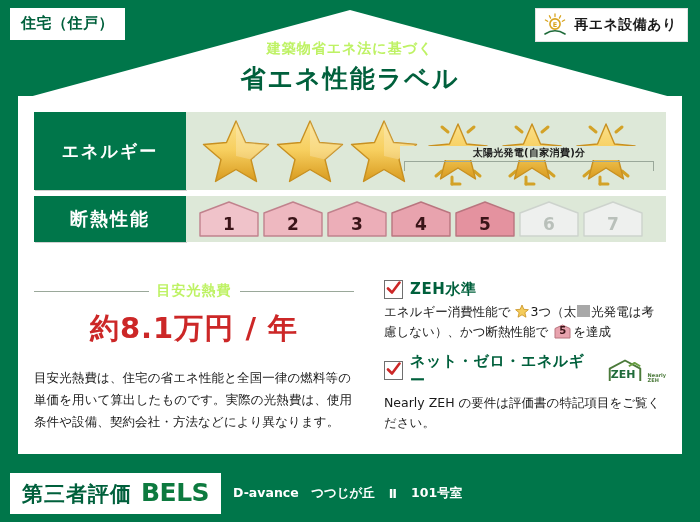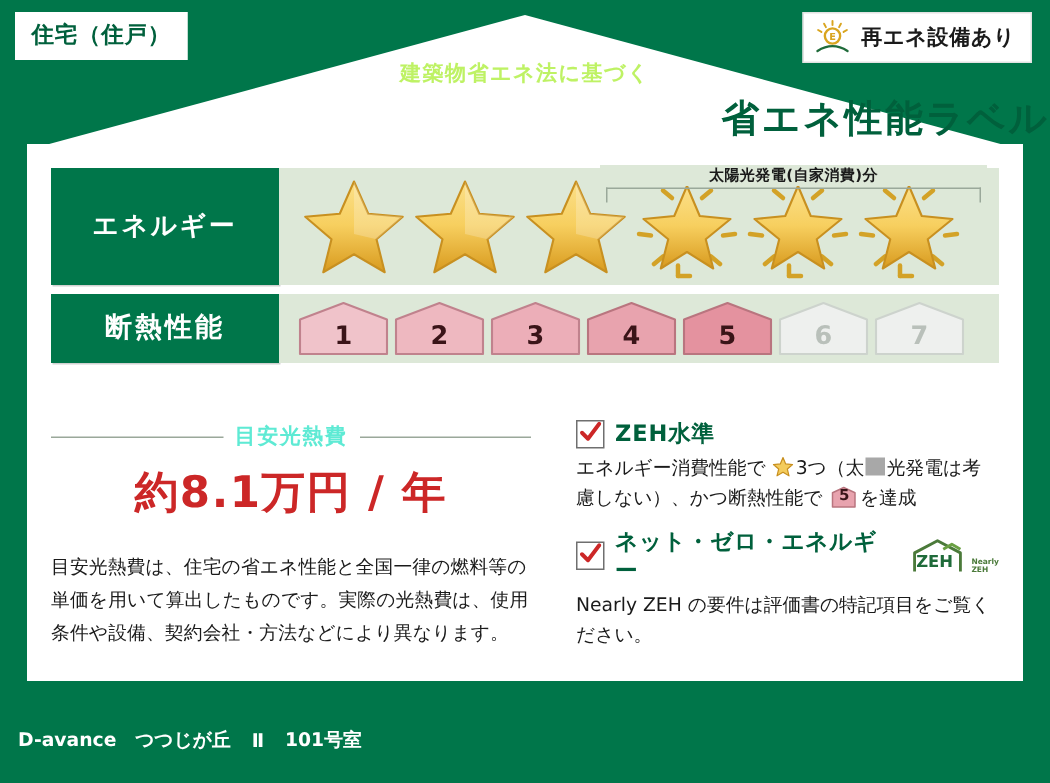--- a/index.html
+++ b/index.html
@@ -44,21 +44,21 @@
   .sun-ic{width:26px;height:24px;display:block;}
 
   
   .heading{
     position:absolute;left:0;right:0;top:40px;text-align:center;z-index:30;
   }
   .heading .sub{
     color:#bef264;font-weight:bold;font-size:14px;letter-spacing:1px;display:block;
   }
   .heading .main{
-    color:#00603c;font-weight:bold;font-size:25px;letter-spacing:2px;display:block;margin-top:4px;text-align:right;
+    color:#00603c;font-weight:bold;font-size:25px;letter-spacing:2px;display:block;margin-top:4px;
   }
 
   
   .metrics{position:absolute;left:34px;top:112px;width:632px;}
   .mrow{display:flex;align-items:stretch;margin-bottom:6px;position:relative;}
   .mkey{
     width:152px;background:#00764a;color:#ffffff;
     display:flex;flex-direction:column;align-items:center;justify-content:center;
     font-weight:bold;letter-spacing:2px;
     box-shadow:1px 1px 0 rgba(0,0,0,.18);
@@ -79,21 +79,21 @@
   .star-wrap{position:relative;width:72px;height:70px;}
   .star-wrap svg{display:block;width:72px;height:70px;}
 
   
   .solar-note{
     position:absolute;right:8px;top:-2px;width:258px;text-align:center;z-index:5;
     pointer-events:none;
   }
   .solar-note .sn-txt{
     font-size:10px;font-weight:bold;color:#1a1a1a;letter-spacing:.3px;display:block;
-    background:#dde8d8;padding:0 4px;
+    background:#dde8d8;padding:0 4px;margin-top:36px;
   }
   .solar-bracket{
     height:9px;border:1px solid #9aa89a;border-bottom:none;margin:1px 4px 0 4px;
   }
 
   
   .houses{display:flex;align-items:center;gap:2px;padding-left:12px;}
   .house{position:relative;width:62px;height:38px;}
   .house svg{display:block;width:62px;height:38px;}
   .house .num{
@@ -102,21 +102,21 @@
   }
   .house.off .num{color:#b9c0ba;}
 
   
   .lower{position:absolute;left:34px;top:280px;width:632px;display:flex;}
   .lcol{width:336px;padding-right:16px;box-sizing:border-box;}
   .rcol{flex:1;padding-left:14px;box-sizing:border-box;}
 
   .cost-head{display:flex;align-items:center;gap:8px;margin-top:2px;}
   .cost-head .ln{flex:1;height:1px;background:#9aa89a;}
-  .cost-head .ttl{font-weight:bold;font-size:14px;color:#5eead4;letter-spacing:1px;}
+  .cost-head .ttl{font-weight:bold;font-size:14px;color:#bef264;letter-spacing:1px;}
   .cost-val{
     text-align:center;color:#cc2727;font-weight:bold;
     font-size:29px;letter-spacing:1px;margin-top:9px;
   }
   .cost-note{
     margin-top:18px;font-size:12.5px;line-height:1.75;color:#1a1a1a;letter-spacing:.1px;
   }
 
   .chk-item{margin-bottom:9px;}
   .chk-head{display:flex;align-items:center;gap:7px;}
@@ -410,20 +410,24 @@
             </span>
           </span>
         </div>
         <div class="chk-body">Nearly ZEH の要件は評価書の特記項目をご覧ください。</div>
       </div>
 
     </div>
   </div>
 
   <div class="bottom">
+    <div class="bels-plate">
+      <span class="jp">第三者評価</span>
+      <span class="en">BELS</span>
+    </div>
     <div class="bprop">
       <span>D-avance　つつじが丘</span>
       <span>Ⅱ</span>
       <span>101号室</span>
     </div>
   </div>
 
 </div>
 
 </body></html>

